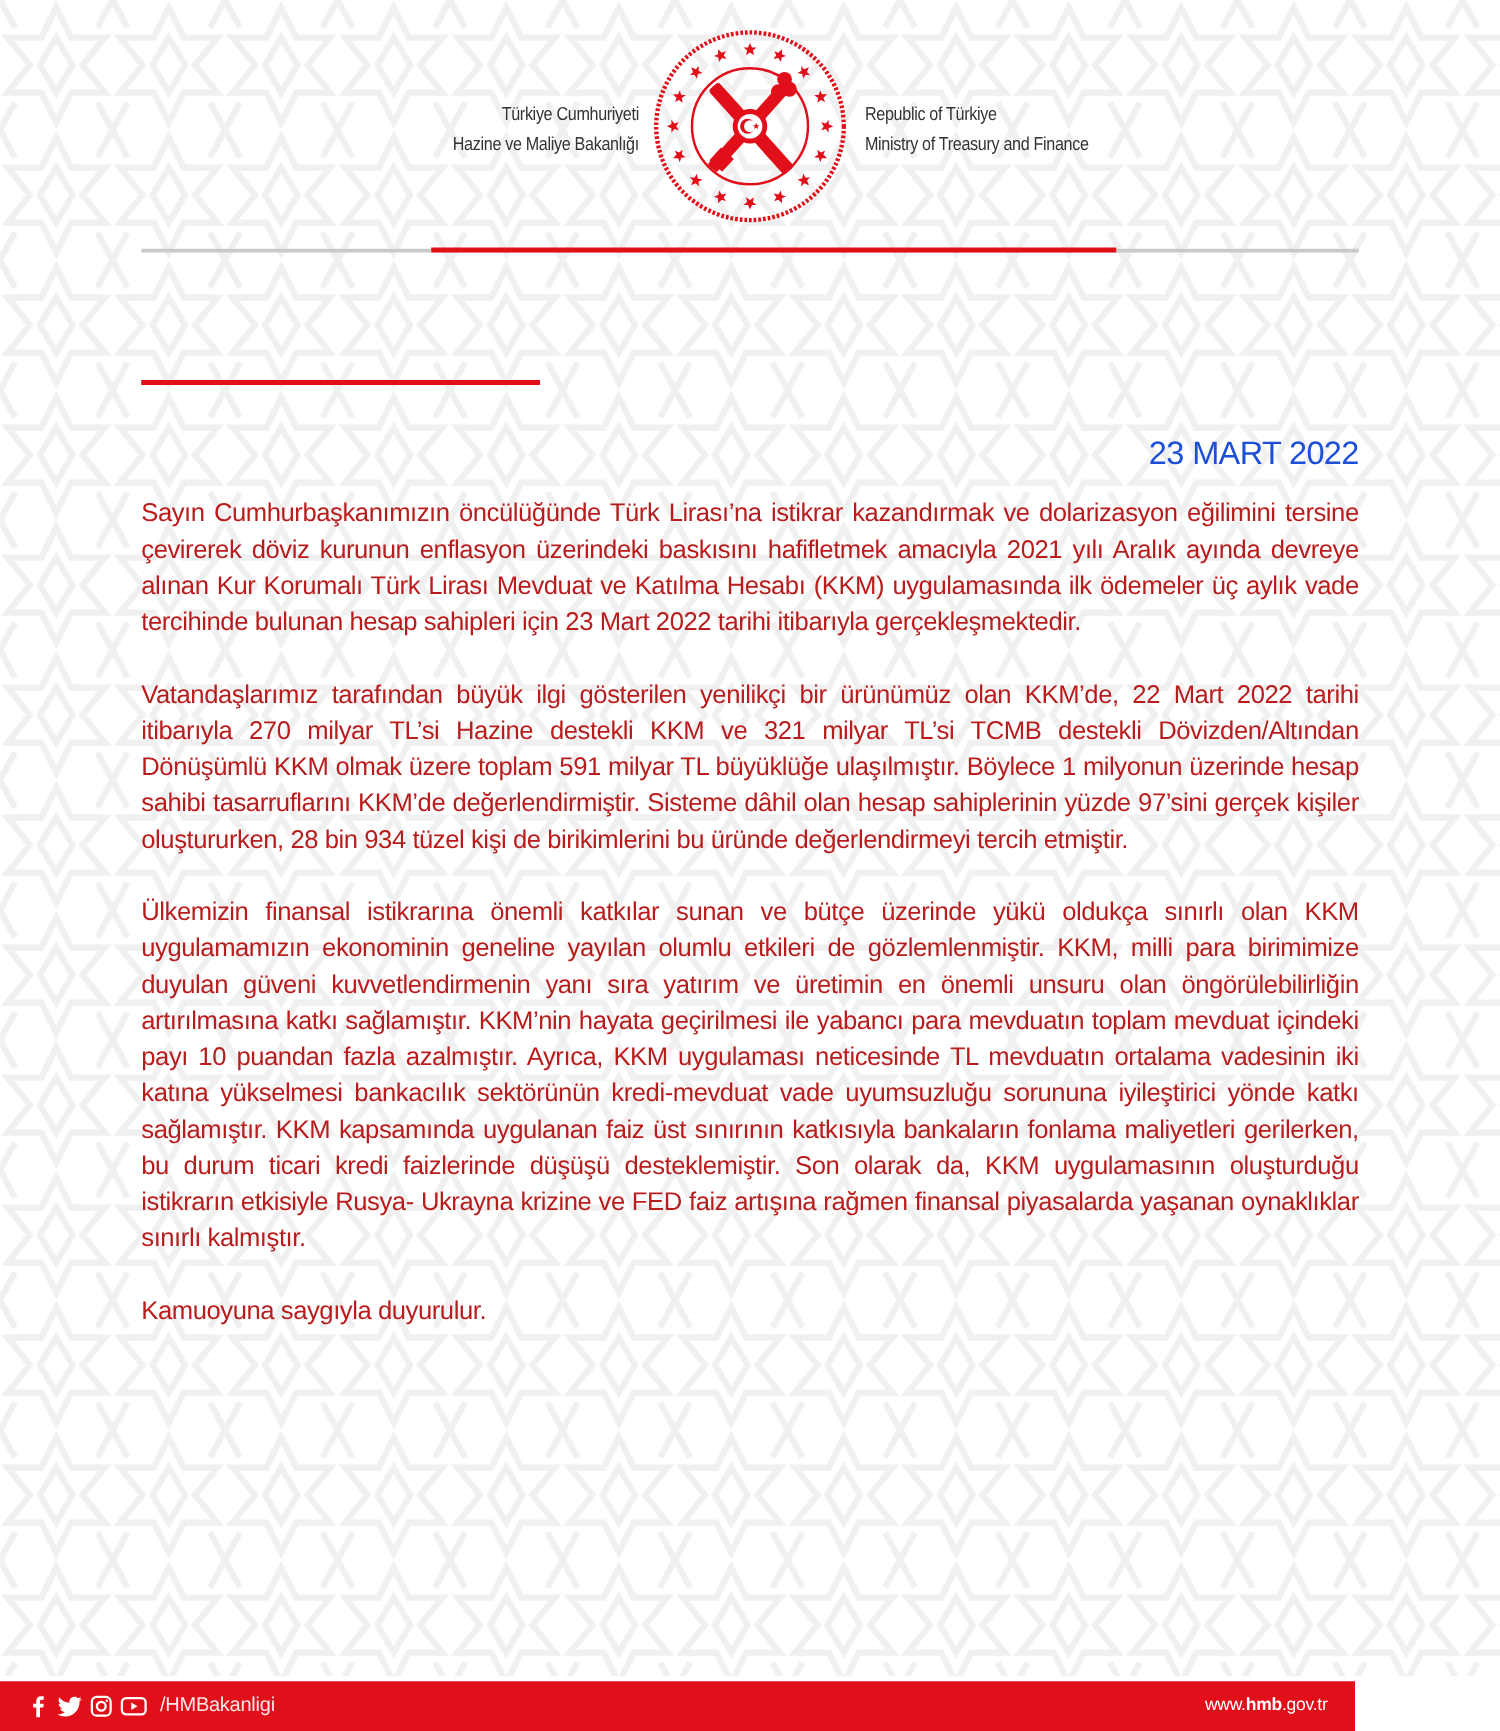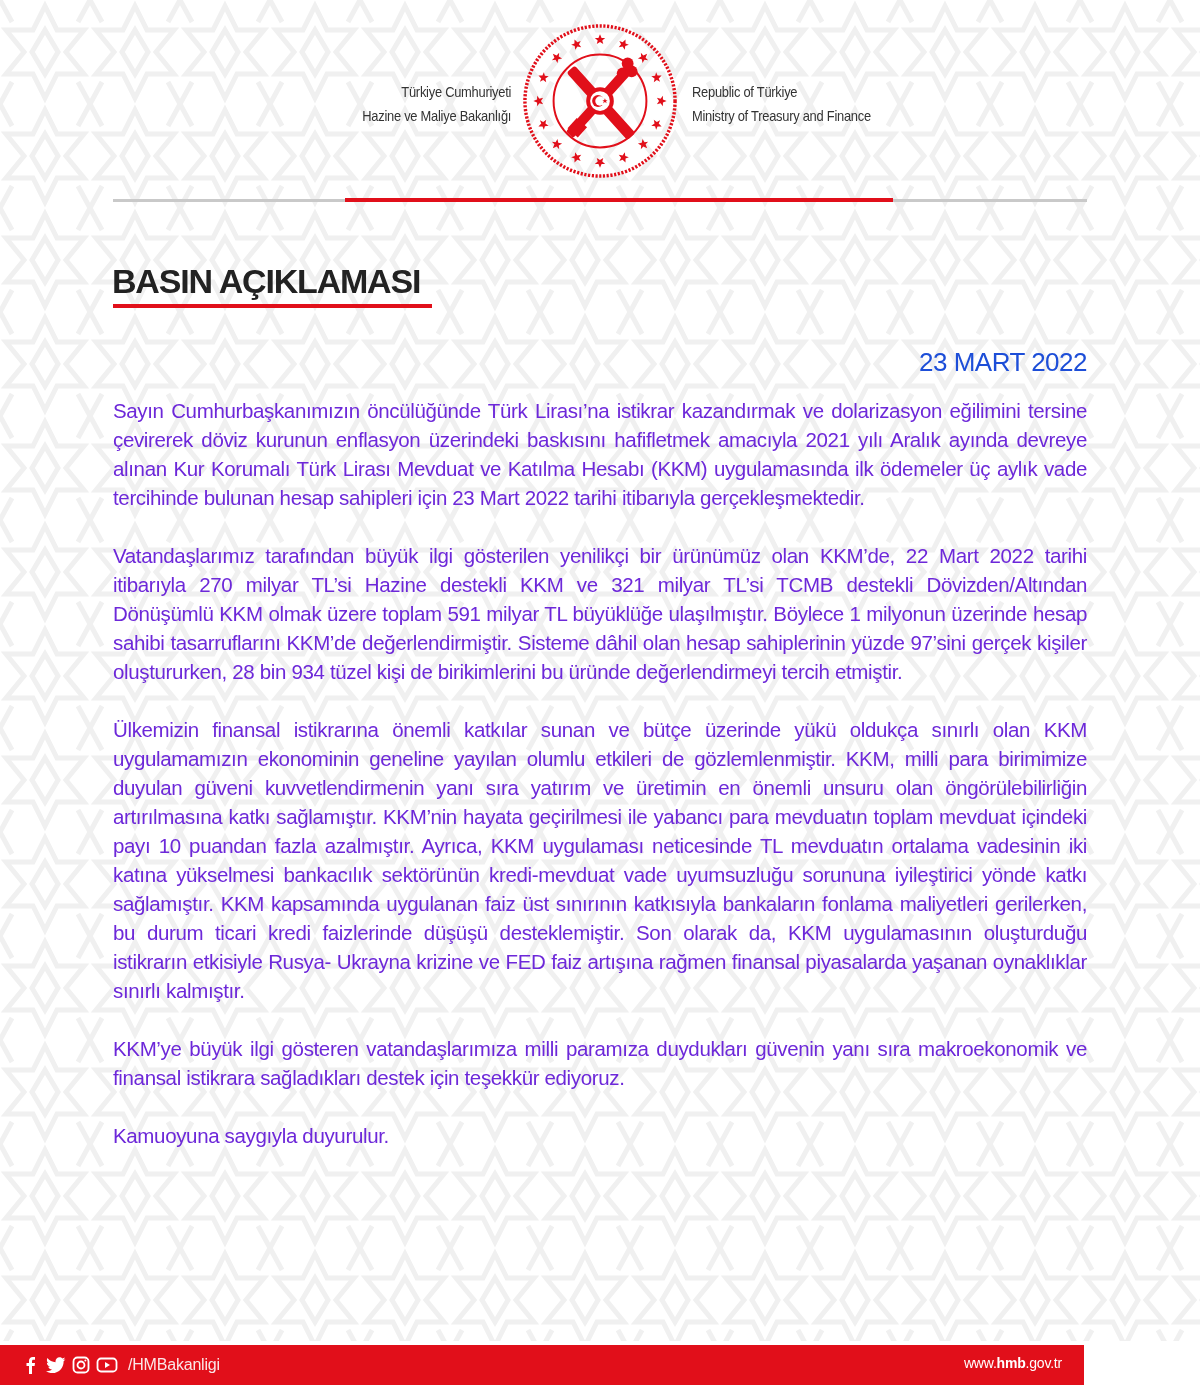--- a/index.html
+++ b/index.html
@@ -44,21 +44,21 @@
   }
   .title-underline { position: absolute; left: 113px; top: 300px; width: 319px; height: 4px; background: #e10f1a; }
 
   .date {
     position: absolute; right: 113px; top: 343px;
     font-size: 26px; color: #1d4ed8; letter-spacing: -0.5px; white-space: nowrap;
   }
 
   .body-text {
     position: absolute; left: 113px; top: 392px; width: 974px;
-    font-size: 20.5px; line-height: 29px; color: #6d28d9;
+    font-size: 20.5px; line-height: 29px; color: #b91c1c;
     text-align: justify; letter-spacing: -0.35px;
   }
   .body-text p { margin: 0 0 29px 0; }
   .body-text p.last { margin: 0; }
 
   
   .footer {
     position: absolute; left: 0; top: 1341px; width: 1084px; height: 44px;
     background: #e10f1a; color: #ffffff;
   }
@@ -136,30 +136,28 @@
   </svg>
 
   <div class="hdr-right">
     <div>Republic of Türkiye</div>
     <div>Ministry of Treasury and Finance</div>
   </div>
 
   <div class="sep-gray"></div>
   <div class="sep-red"></div>
 
-  <div class="title">BASIN AÇIKLAMASI</div>
   <div class="title-underline"></div>
 
   <div class="date">23 MART 2022</div>
 
   <div class="body-text">
     <p>Sayın Cumhurbaşkanımızın öncülüğünde Türk Lirası’na istikrar kazandırmak ve dolarizasyon eğilimini tersine çevirerek döviz kurunun enflasyon üzerindeki baskısını hafifletmek amacıyla 2021 yılı Aralık ayında devreye alınan Kur Korumalı Türk Lirası Mevduat ve Katılma Hesabı (KKM) uygulamasında ilk ödemeler üç aylık vade tercihinde bulunan hesap sahipleri için 23 Mart 2022 tarihi itibarıyla gerçekleşmektedir.</p>
     <p>Vatandaşlarımız tarafından büyük ilgi gösterilen yenilikçi bir ürünümüz olan KKM’de, 22 Mart 2022 tarihi itibarıyla 270 milyar TL’si Hazine destekli KKM ve 321 milyar TL’si TCMB destekli Dövizden/Altından Dönüşümlü KKM olmak üzere toplam 591 milyar TL büyüklüğe ulaşılmıştır. Böylece 1 milyonun üzerinde hesap sahibi tasarruflarını KKM’de değerlendirmiştir. Sisteme dâhil olan hesap sahiplerinin yüzde 97’sini gerçek kişiler oluştururken, 28 bin 934 tüzel kişi de birikimlerini bu üründe değerlendirmeyi tercih etmiştir.</p>
     <p>Ülkemizin finansal istikrarına önemli katkılar sunan ve bütçe üzerinde yükü oldukça sınırlı olan KKM uygulamamızın ekonominin geneline yayılan olumlu etkileri de gözlemlenmiştir. KKM, milli para birimimize duyulan güveni kuvvetlendirmenin yanı sıra yatırım ve üretimin en önemli unsuru olan öngörülebilirliğin artırılmasına katkı sağlamıştır. KKM’nin hayata geçirilmesi ile yabancı para mevduatın toplam mevduat içindeki payı 10 puandan fazla azalmıştır. Ayrıca, KKM uygulaması neticesinde TL mevduatın ortalama vadesinin iki katına yükselmesi bankacılık sektörünün kredi-mevduat vade uyumsuzluğu sorununa iyileştirici yönde katkı sağlamıştır. KKM kapsamında uygulanan faiz üst sınırının katkısıyla bankaların fonlama maliyetleri gerilerken, bu durum ticari kredi faizlerinde düşüşü desteklemiştir. Son olarak da, KKM uygulamasının oluşturduğu istikrarın etkisiyle Rusya- Ukrayna krizine ve FED faiz artışına rağmen finansal piyasalarda yaşanan oynaklıklar sınırlı kalmıştır.</p>
-    <p>KKM’ye büyük ilgi gösteren vatandaşlarımıza milli paramıza duydukları güvenin yanı sıra makroekonomik ve finansal istikrara sağladıkları destek için teşekkür ediyoruz.</p>
     <p class="last">Kamuoyuna saygıyla duyurulur.</p>
   </div>
 
   <div class="footer">
     <div class="social">
       <svg class="ic" viewBox="0 0 18 18">
         <path fill="#fff" d="M10 18V10h2.6l.4-3H10V5.2c0-.9.3-1.5 1.5-1.5H13V1.1C12.7 1 11.8 1 10.8 1 8.6 1 7 2.3 7 4.8V7H4.5v3H7v8z"></path>
       </svg>
       <svg class="ic" viewBox="0 0 20 18" style="width:20px">
         <path fill="#fff" d="M19.5 3.2c-.7.3-1.5.5-2.3.6.8-.5 1.4-1.3 1.7-2.2-.8.5-1.6.8-2.5 1C15.7 1.8 14.7 1.3 13.5 1.3c-2.2 0-4 1.8-4 4 0 .3 0 .6.1.9C6.3 6 3.4 4.4 1.4 2c-.3.6-.5 1.3-.5 2 0 1.4.7 2.6 1.8 3.3-.7 0-1.3-.2-1.8-.5 0 2 1.4 3.6 3.2 4-.3.1-.7.1-1.1.1-.3 0-.5 0-.8-.1.5 1.6 2 2.8 3.8 2.8-1.4 1.1-3.1 1.7-5 1.7H0c1.8 1.1 3.9 1.8 6.2 1.8 7.4 0 11.4-6.1 11.4-11.4v-.5c.8-.6 1.4-1.3 1.9-2z"></path>

